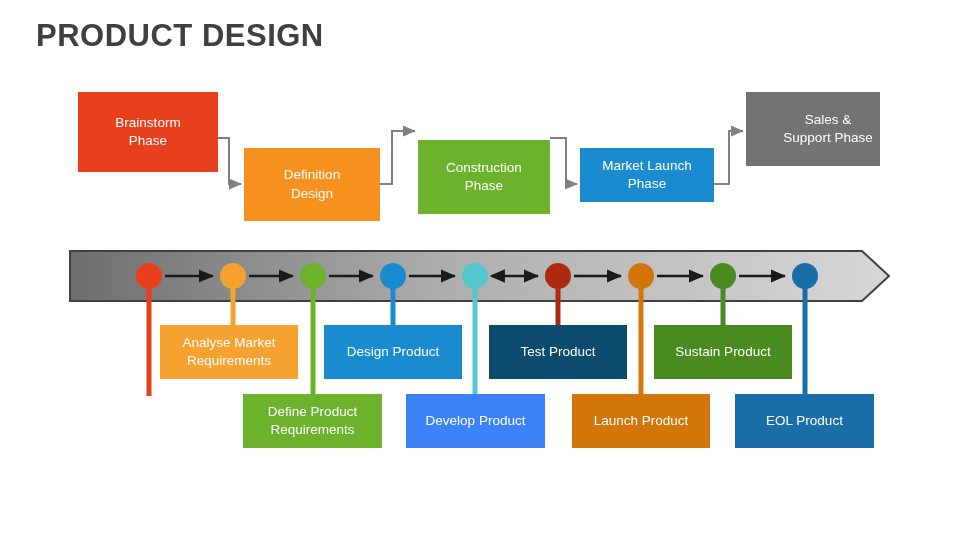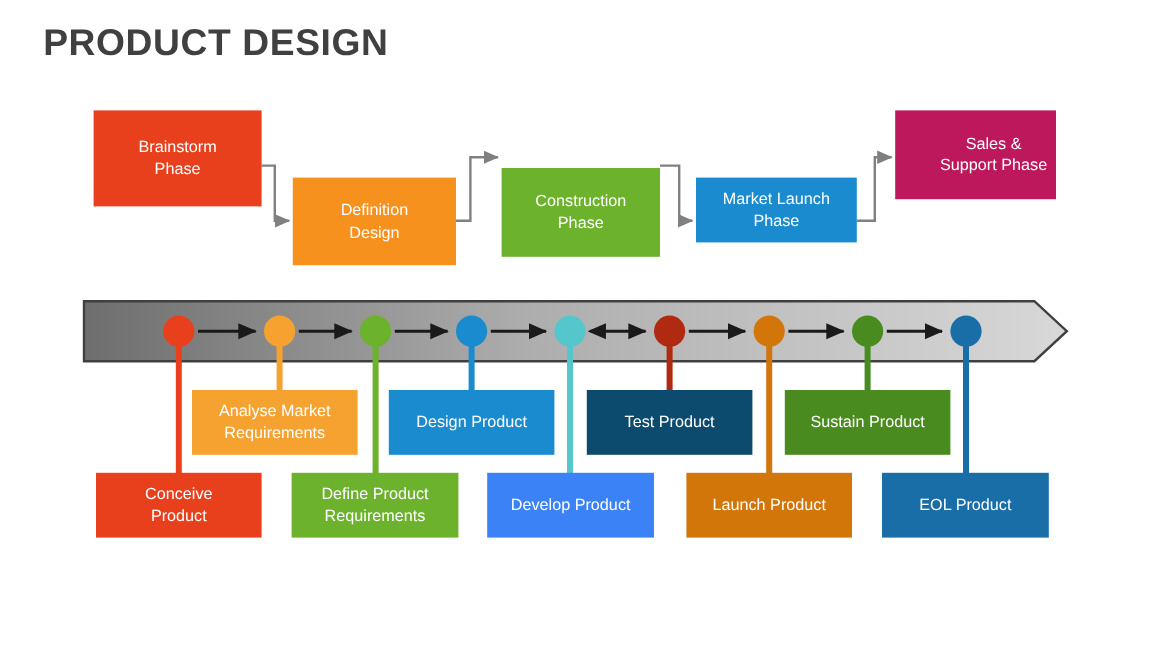--- a/index.html
+++ b/index.html
@@ -136,21 +136,21 @@
   <div class="phase-box" style="left:418px; top:92px; width:132px; height:74px; background:#6CB22D;margin-top:48px;">
     <span class="label">Construction
 Phase</span>
   </div>
 
   <div class="phase-box" style="left:580px; top:148px; width:134px; height:54px; background:#1B8BD0;">
     <span class="label">Market Launch
 Phase</span>
   </div>
 
-  <div class="phase-box" style="left:746px; top:92px; width:134px; height:74px; background:#be185d;padding-left:36px;">
+  <div class="phase-box" style="left:746px; top:92px; width:134px; height:74px; background:#737373;padding-left:36px;">
     <span class="label">Sales &amp;
 Support Phase</span>
   </div>
 
   <div class="stem" style="left:149px; top:276px; height:120px; background:#E8401C;"></div>
   <div class="stem" style="left:233px; top:276px; height:51px; background:#F6A230;"></div>
   <div class="stem" style="left:313px; top:276px; height:120px; background:#6CB22D;"></div>
   <div class="stem" style="left:393px; top:276px; height:51px; background:#1B8BD0;"></div>
   <div class="stem" style="left:475px; top:276px; height:120px; background:#56C6CD;"></div>
   <div class="stem" style="left:558px; top:276px; height:51px; background:#B02A12;"></div>
@@ -205,24 +205,20 @@
   <div class="milestone-box" style="left:324px; top:325px; width:138px; height:54px; background:#1B8BD0;">
     <span class="label">Design Product</span>
   </div>
   <div class="milestone-box" style="left:489px; top:325px; width:138px; height:54px; background:#0c4a6e;">
     <span class="label">Test Product</span>
   </div>
   <div class="milestone-box" style="left:654px; top:325px; width:138px; height:54px; background:#4A8B20;">
     <span class="label">Sustain Product</span>
   </div>
 
-  <div class="milestone-box" style="left:80px; top:394px; width:138px; height:54px; background:#E8401C;">
-    <span class="label">Conceive
-Product</span>
-  </div>
   <div class="milestone-box" style="left:243px; top:394px; width:139px; height:54px; background:#6CB22D;">
     <span class="label">Define Product
 Requirements</span>
   </div>
   <div class="milestone-box" style="left:406px; top:394px; width:139px; height:54px; background:#3b82f6;">
     <span class="label">Develop Product</span>
   </div>
   <div class="milestone-box" style="left:572px; top:394px; width:138px; height:54px; background:#D2760A;">
     <span class="label">Launch Product</span>
   </div>

